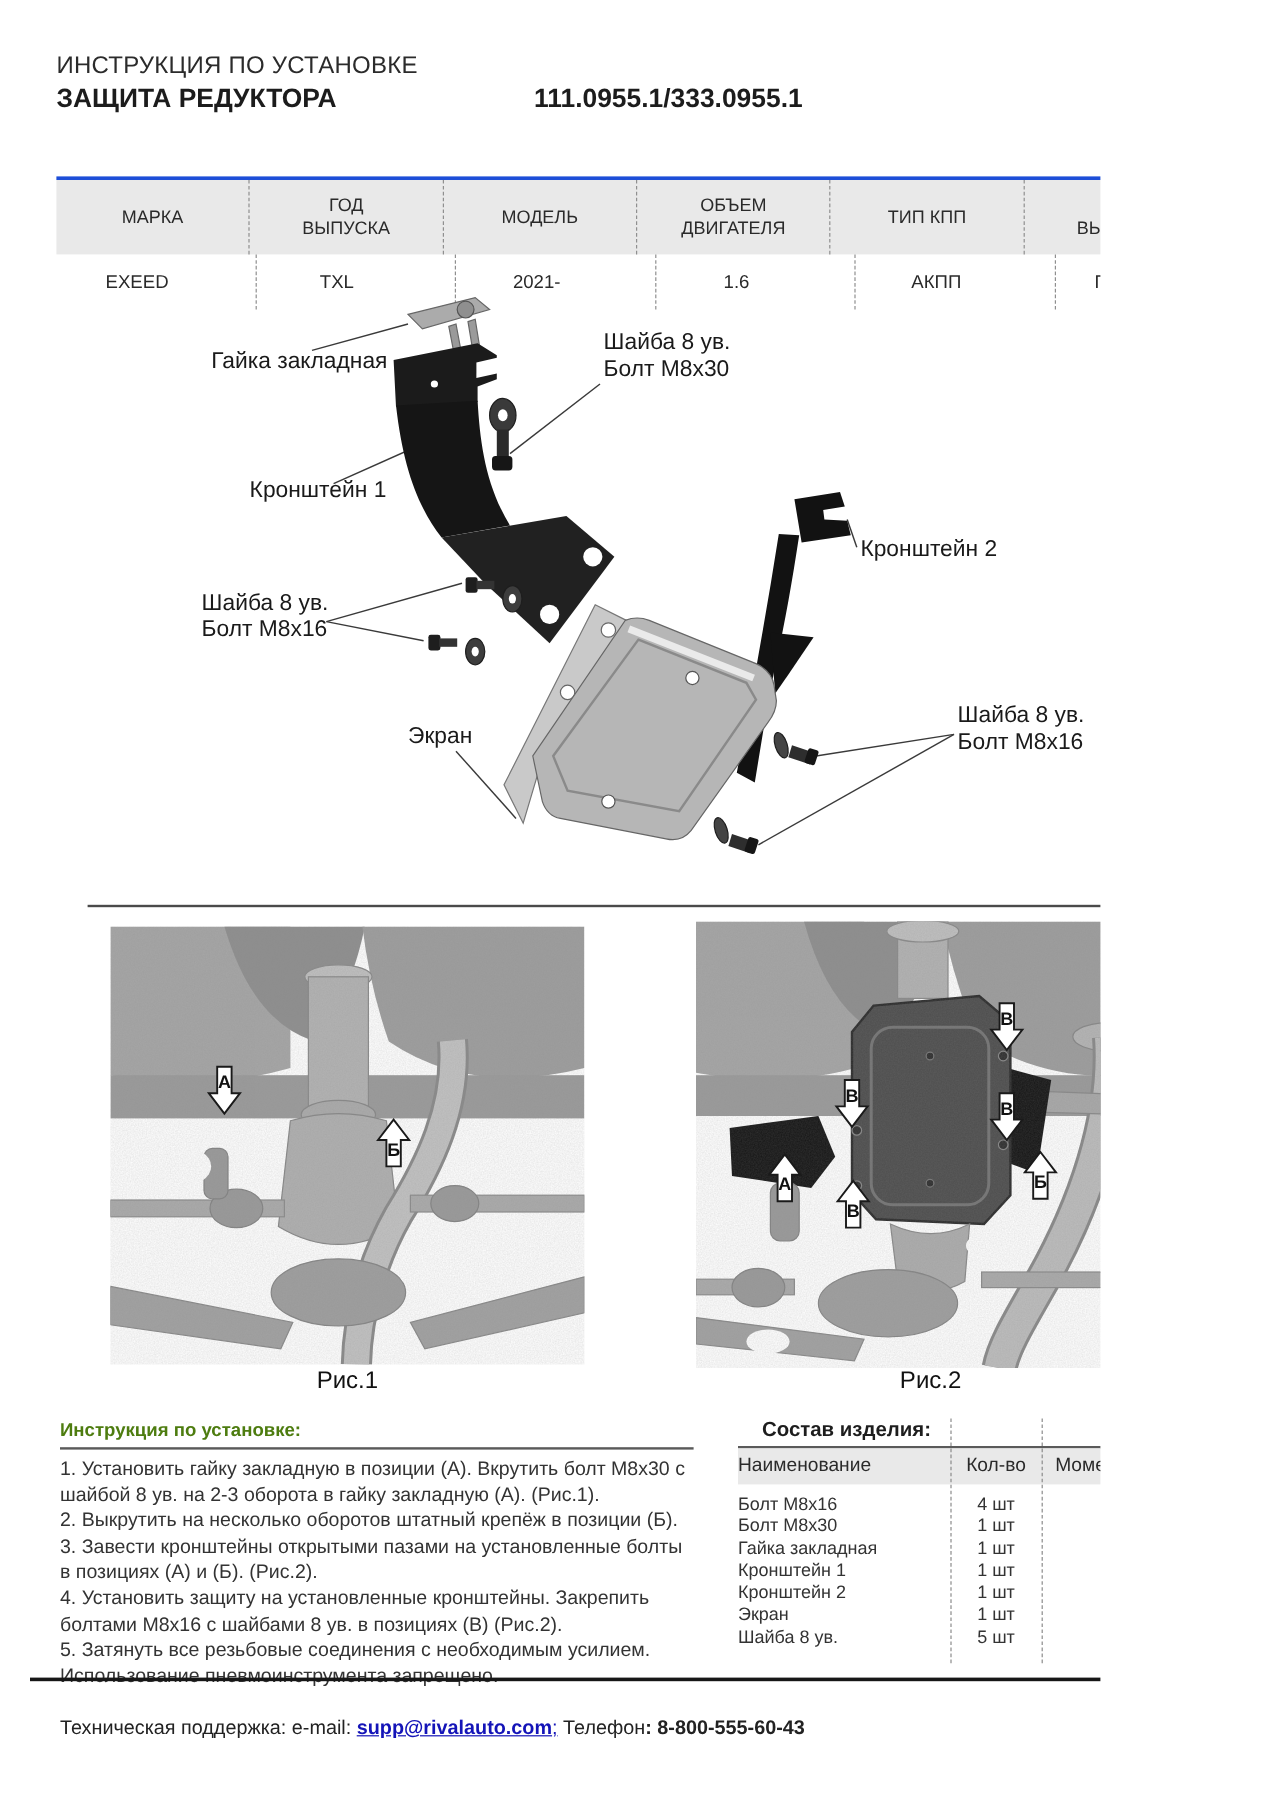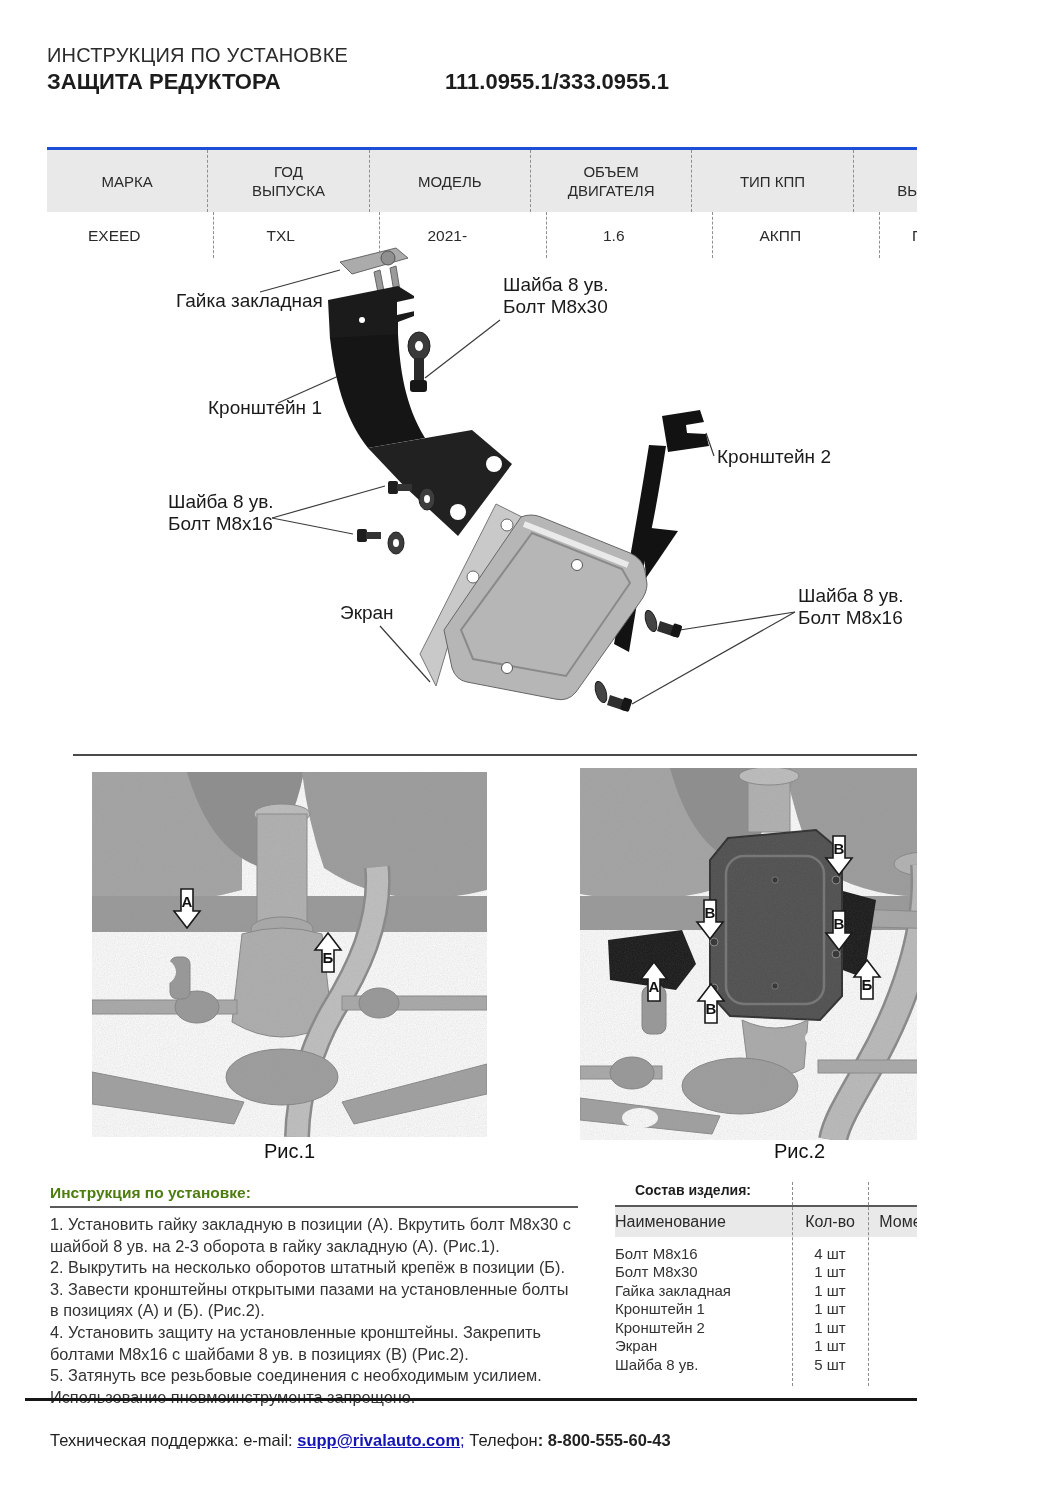--- a/index.html
+++ b/index.html
@@ -25,21 +25,21 @@
   .rule-bottom{left:25px;top:1398px;width:1010px;height:3px;background:#171717;}
   
   .photo{overflow:hidden;}
   .fig-cap{font-size:20px;color:#111;text-align:center;}
   
   .instr-head{left:50px;top:1184px;font-size:15.5px;font-weight:bold;color:#4d7c0f;}
   .instr-rule{left:50px;top:1206px;width:528px;height:2px;background:#5a5a5a;}
   .instr-body{left:50px;top:1214px;width:545px;font-size:16.3px;line-height:21.6px;color:#333;}
   
   .parts{left:615px;top:1182px;width:397px;height:210px;}
-  .parts-head{position:absolute;left:20px;top:0px;font-size:14px;font-weight:bold;color:#1d1d1d;}
+  .parts-head{position:absolute;left:20px;top:0px;font-size:17px;font-weight:bold;color:#1d1d1d;}
   .parts-rule{position:absolute;left:0;top:23px;width:397px;height:2px;background:#5a5a5a;}
   .parts-cols{position:absolute;left:0;top:25px;width:397px;height:30px;background:#e9e9e9;display:flex;align-items:center;font-size:16px;color:#2a2a2a;}
   .pc1{width:177px;padding-right:9px;box-sizing:border-box;}
   .pc2{width:76px;text-align:center;}
   .pc3{width:144px;text-align:center;}
   .parts-rows{position:absolute;left:0;top:62px;width:397px;font-size:15px;color:#333;}
   .parts-row{display:flex;height:18.5px;align-items:center;}
   .pdash{position:absolute;top:0;height:204px;border-left:1px dashed #8b8b8b;}
   
   .foot1{left:50px;top:1408px;font-size:16.5px;color:#222;}
@@ -299,21 +299,21 @@
     </g>
     <g transform="translate(131,216)">
       <polygon points="0,0 13,17 6,17 6,39 -6,39 -6,17 -13,17" fill="#fff" stroke="#1a1a1a" stroke-width="1.6"></polygon>
       <text class="mletter" x="0" y="30">В</text>
     </g>
     <g transform="translate(287,192)">
       <polygon points="0,0 13,17 6,17 6,39 -6,39 -6,17 -13,17" fill="#fff" stroke="#1a1a1a" stroke-width="1.6"></polygon>
       <text class="mletter" x="0" y="30">Б</text>
     </g>
   </svg>
-  <div class="abs fig-cap" style="left:596px;top:1140px;width:407px">Рис.2</div>
+  <div class="abs fig-cap" style="left:572px;top:1140px;width:407px">Рис.2</div>
 
   <div class="abs instr-head">Инструкция по установке:</div>
   <div class="abs instr-rule"></div>
   <div class="abs instr-body">
     <div>1. Установить гайку закладную в позиции (А). Вкрутить болт М8х30 с</div>
     <div>шайбой 8 ув. на 2-3 оборота в гайку закладную (А). (Рис.1).</div>
     <div>2. Выкрутить на несколько оборотов штатный крепёж в позиции (Б).</div>
     <div>3. Завести кронштейны открытыми пазами на установленные болты</div>
     <div>в позициях (А) и (Б). (Рис.2).</div>
     <div>4. Установить защиту на установленные кронштейны. Закрепить</div>

